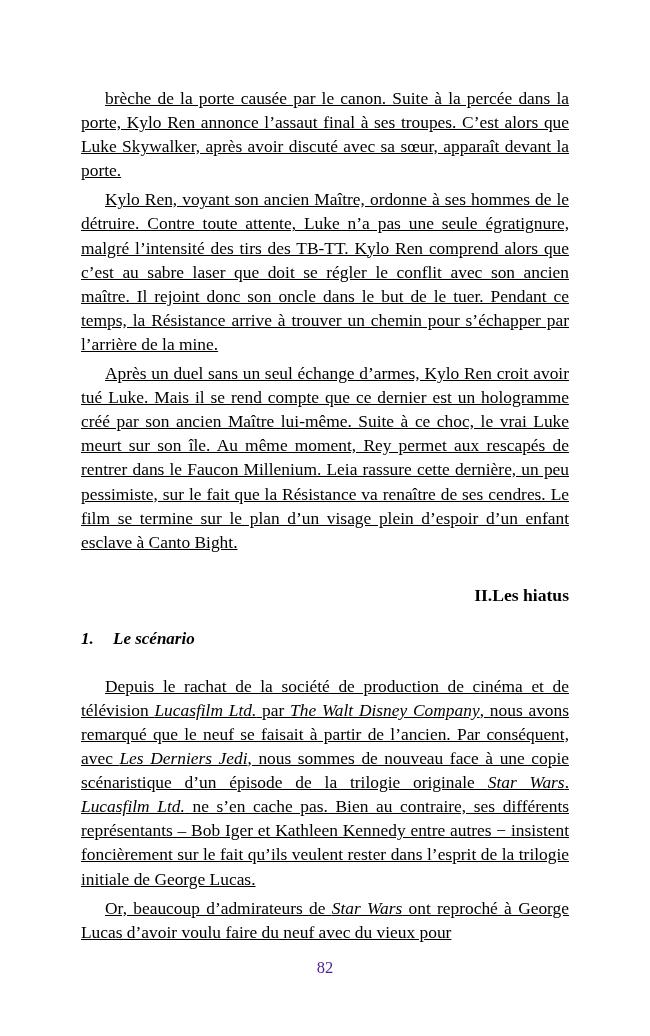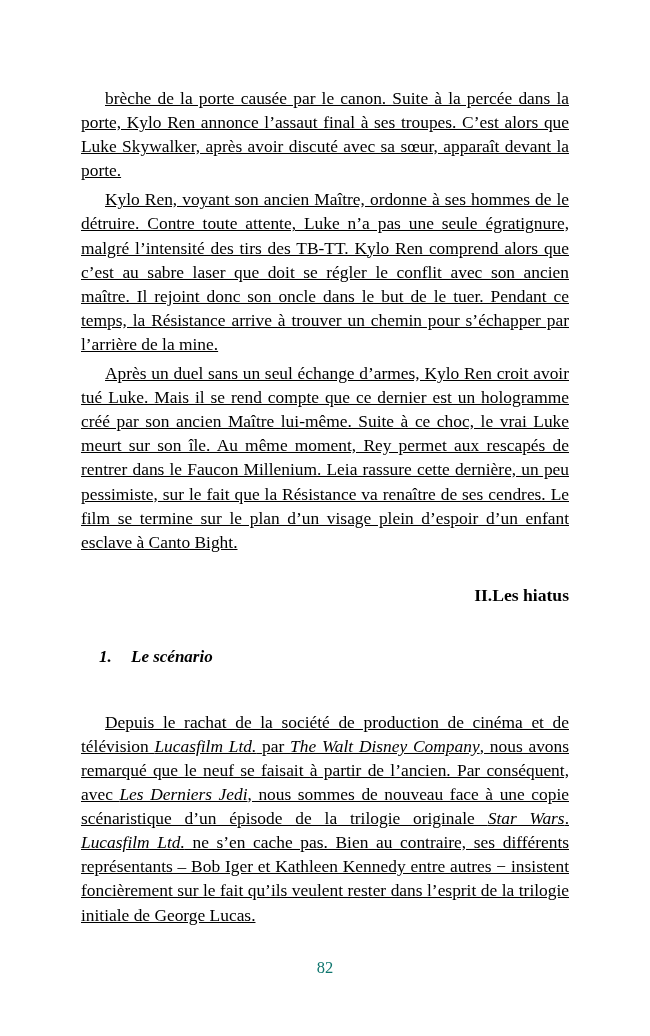--- a/index.html
+++ b/index.html
@@ -37,21 +37,21 @@
     font-size: 17.6px;
     line-height: 24px;
     font-weight: bold;
     text-align: right;
   }
   .heading-main .num {
     display: inline-block;
     min-width: 30px;
   }
   .heading-sub {
-    margin: 18px;
+    margin: 0;
     font-size: 17px;
     line-height: 24px;
     font-weight: bold;
     font-style: italic;
     text-align: left;
   }
   .heading-sub .num {
     display: inline-block;
     min-width: 32px;
   }
@@ -62,21 +62,21 @@
   em { font-style: italic; }
   .folio {
     position: absolute;
     left: 0;
     top: 958px;
     width: 650px;
     text-align: center;
     font-family: "Liberation Serif", "DejaVu Serif", serif;
     font-size: 16.5px;
     line-height: 20px;
-    color: #0f766e;
+    color: #4c1d95;
   }
 </style>
 </head>
 <body>
 
 <div class="page">
 
   <div class="content">
 
     <p class="body-par">brèche de la porte causée par le canon. Suite à la percée dans la porte, Kylo Ren annonce l’assaut final à ses troupes. C’est alors que Luke Skywalker, après avoir discuté avec sa sœur, apparaît devant la porte.</p>
@@ -97,18 +97,19 @@
 
     <p class="heading-sub">
       <span class="num">1.</span><span>Le scénario</span>
     </p>
 
     <div class="gap-after-heading-sub"></div>
 
     <p class="body-par">Depuis le rachat de la société de production de cinéma et de télévision <em>Lucasfilm Ltd.</em> par <em>The Walt Disney Company</em>, nous avons remarqué que le neuf se faisait à partir de l’ancien. Par conséquent, avec <em>Les Derniers Jedi</em>, nous sommes de nouveau face à une copie scénaristique d’un épisode de la trilogie originale <em>Star Wars</em>. <em>Lucasfilm Ltd.</em> ne s’en cache pas. Bien au contraire, ses différents représentants – Bob Iger et Kathleen Kennedy entre autres − insistent foncièrement sur le fait qu’ils veulent rester dans l’esprit de la trilogie initiale de George Lucas.</p>
     <div class="gap-par"></div>
 
+    <p class="body-par">Or, beaucoup d’admirateurs de <em>Star Wars</em> ont reproché à George Lucas d’avoir voulu faire du neuf avec du vieux pour</p>
 
   </div>
 
   <div class="folio">82</div>
 
 </div>
 
 </body></html>

